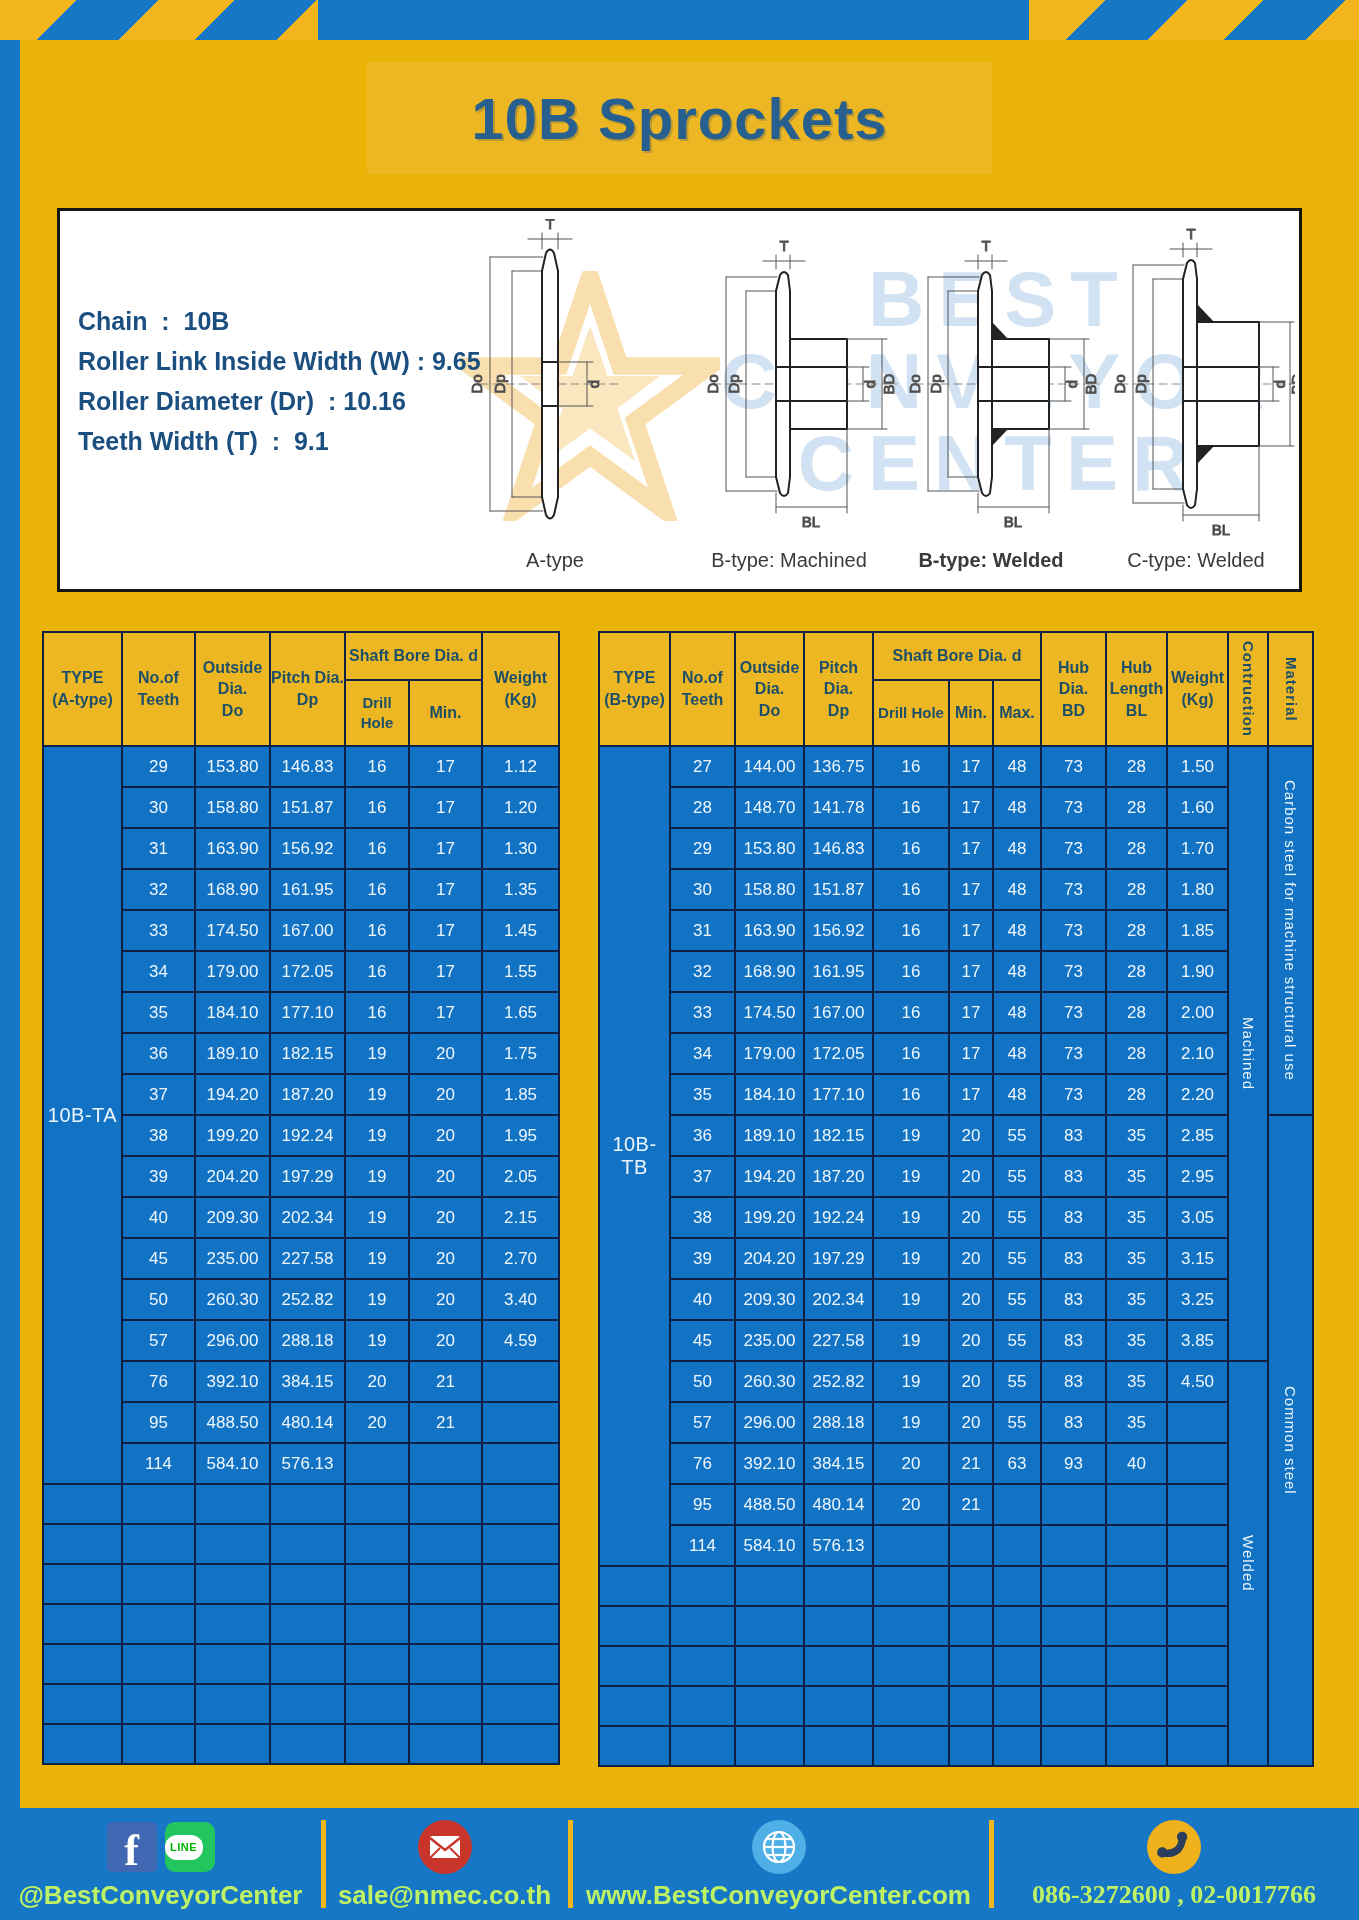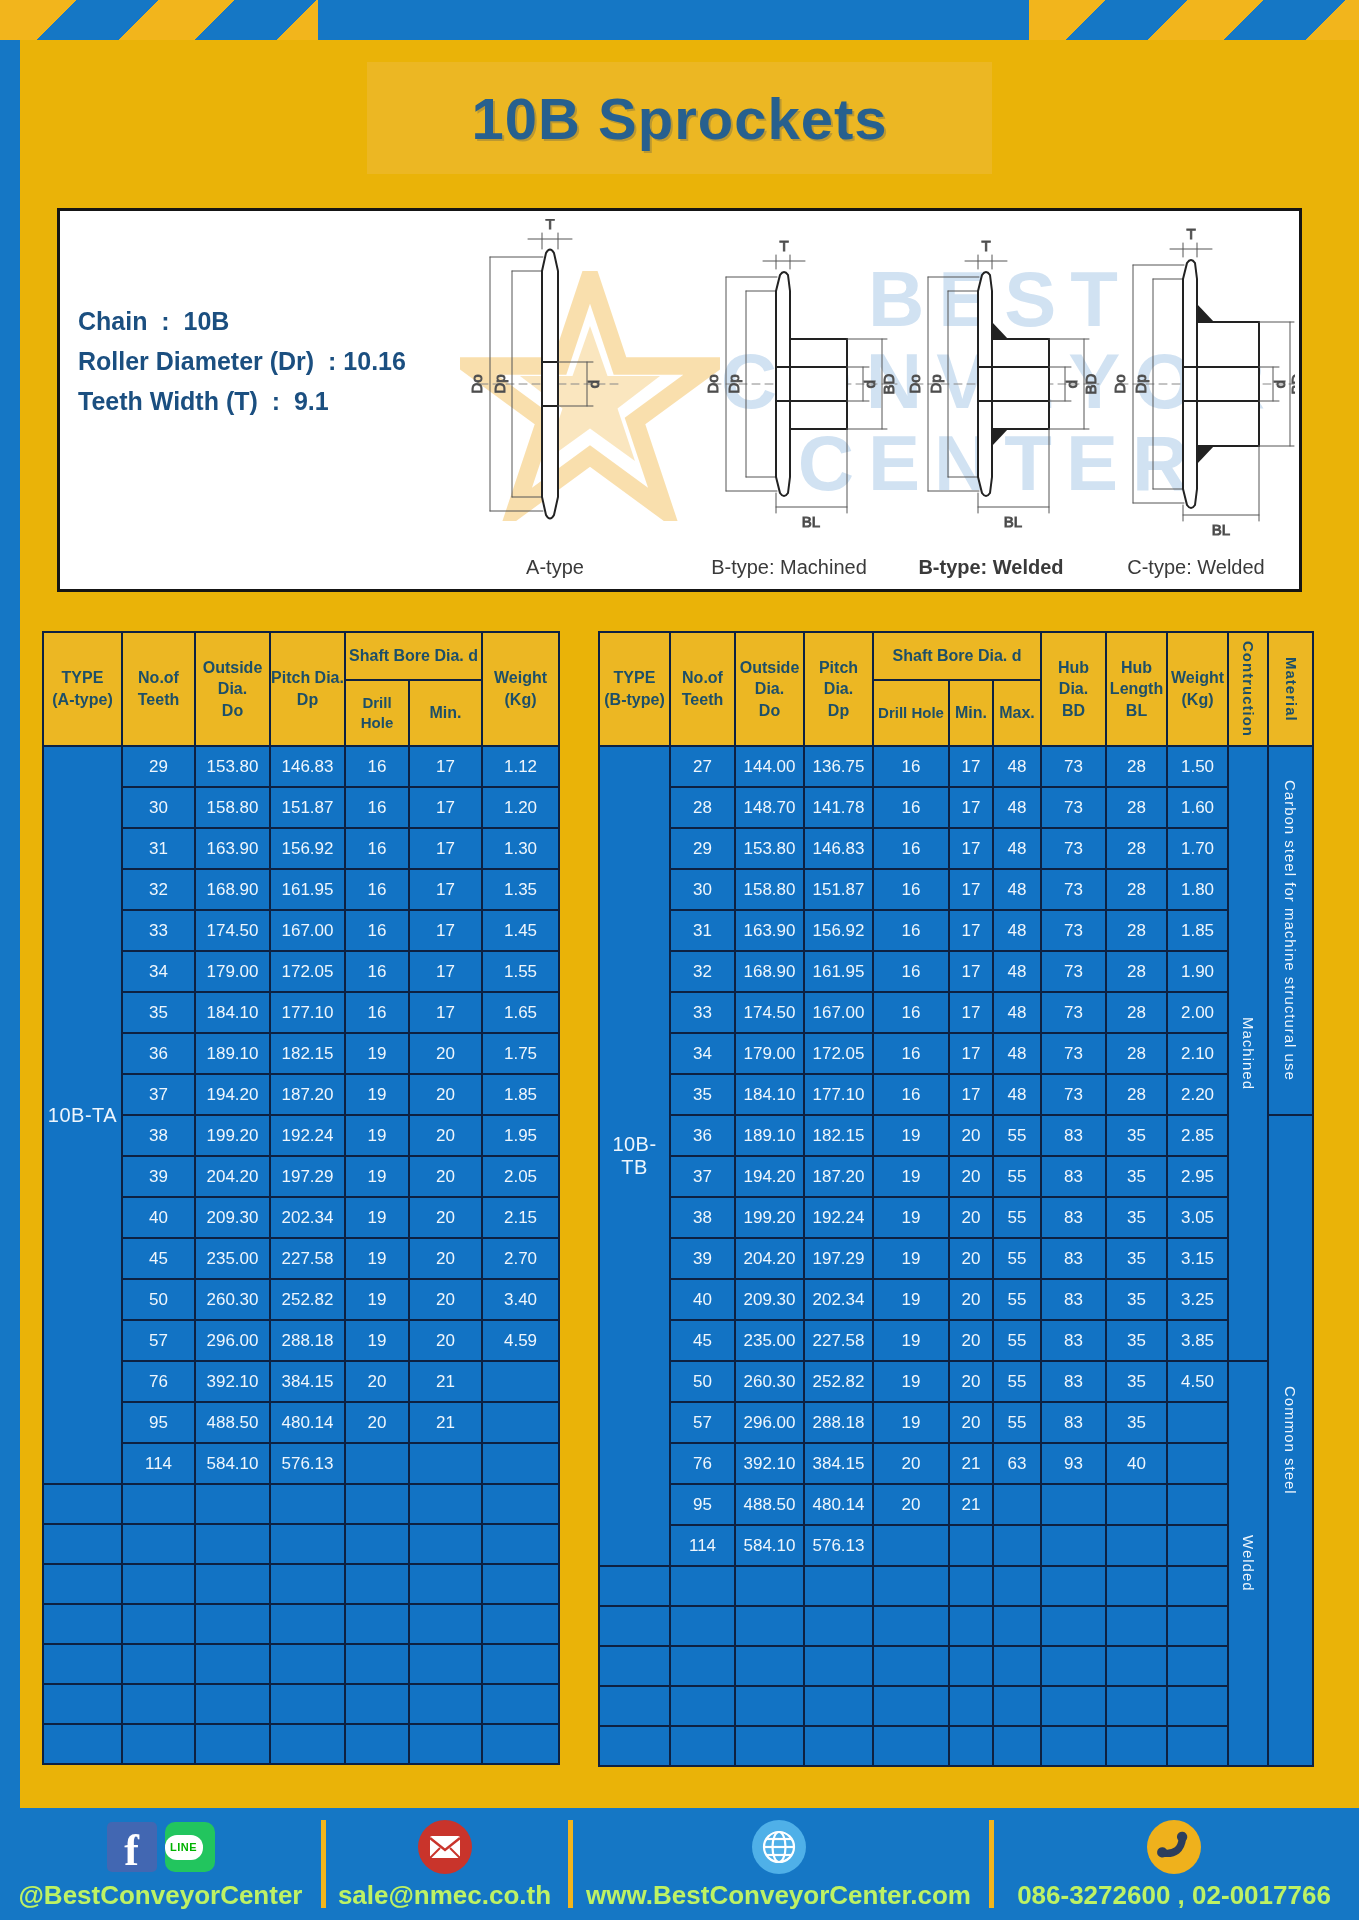--- a/index.html
+++ b/index.html
@@ -23,21 +23,21 @@
   .diagram-box{position:absolute;left:37px;top:168px;width:1245px;height:384px;background:#ffffff;
     border:3px solid #151515;box-sizing:border-box;}
   .specs{position:absolute;left:18px;top:96px;}
   .spec-line{font-size:25px;font-weight:bold;color:#1b4f80;margin-bottom:11px;white-space:pre;}
   .wm{position:absolute;left:640px;top:48px;width:600px;text-align:center;
     color:rgba(90,150,210,.28);font-weight:bold;letter-spacing:14px;line-height:1.05;pointer-events:none;}
   .wm div{font-size:78px;}
   .wm-star{position:absolute;left:400px;top:60px;width:260px;height:250px;pointer-events:none;}
   .diagrams{position:absolute;left:335px;top:8px;width:900px;height:330px;}
   .type-labels{position:absolute;left:0;top:334px;width:1239px;height:36px;}
-  .type-label{position:absolute;top:11px;font-size:20px;color:#3a3a3a;text-align:center;}
+  .type-label{position:absolute;top:4px;font-size:20px;color:#3a3a3a;text-align:center;}
   
   table{border-collapse:collapse;table-layout:fixed;position:absolute;}
   .left-table{left:22px;top:591px;width:516px;}
   .right-table{left:578px;top:591px;width:714px;}
   th,td{border:2px solid #0d2142;padding:0;overflow:hidden;}
   thead th{background:#ecb723;color:#1d4f68;font-size:16px;font-weight:bold;text-align:center;line-height:1.35;}
   thead th span{display:block;}
   thead tr.hrow1{height:48px;}
   thead tr.hrow2{height:66px;}
   thead th.small{font-size:15px;}
@@ -84,20 +84,21 @@
       <polygon points="50,22 57,42 78,42 61,55 68,76 50,63 32,76 39,55 22,42 43,42" fill="rgba(242,183,73,.35)"></polygon>
     </svg>
     <div class="wm">
       <div>BEST</div>
       <div>CONVEYOR</div>
       <div>CENTER</div>
     </div>
 
     <div class="specs">
       <div class="spec-line">Chain  :  10B</div>
+      <div class="spec-line">Roller Link Inside Width (W) : 9.65</div>
       <div class="spec-line">Roller Diameter (Dr)  : 10.16</div>
       <div class="spec-line">Teeth Width (T)  :  9.1</div>
     </div>
 
     <svg class="diagrams" viewBox="0 0 900 330" stroke-linecap="round">
 
       <g stroke="#555" stroke-width="1" fill="none">
         <line x1="85" y1="165" x2="225" y2="165" stroke-dasharray="8,5" stroke="#888"></line>
         <line x1="95" y1="38" x2="148" y2="38"></line>
           <line x1="95" y1="292" x2="148" y2="292"></line>
@@ -862,21 +863,21 @@
           <circle cx="20" cy="20" r="15"></circle>
           <ellipse cx="20" cy="20" rx="6.5" ry="15"></ellipse>
           <line x1="5" y1="20" x2="35" y2="20"></line>
           <line x1="7" y1="12" x2="33" y2="12"></line>
           <line x1="7" y1="28" x2="33" y2="28"></line>
         </svg>
       </div>
     </div>
     <div class="flabel">www.BestConveyorCenter.com</div>
   </div>
-  <div class="fsec" style="width:370px;">
+  <div class="fsec" style="width:370px;font-family:Liberation Serif, serif;">
     <div class="icons">
       <div class="circ icon-phone">
         <svg width="40" height="40" viewBox="0 0 54 54">
           <g transform="rotate(-38 27 27)">
             <path d="M10 24 Q27 42 44 24" stroke="#2c3e5d" stroke-width="10" fill="none" stroke-linecap="round"></path>
             <circle cx="10" cy="23" r="7" fill="#2c3e5d"></circle>
             <circle cx="44" cy="23" r="7" fill="#2c3e5d"></circle>
           </g>
         </svg>
       </div>

